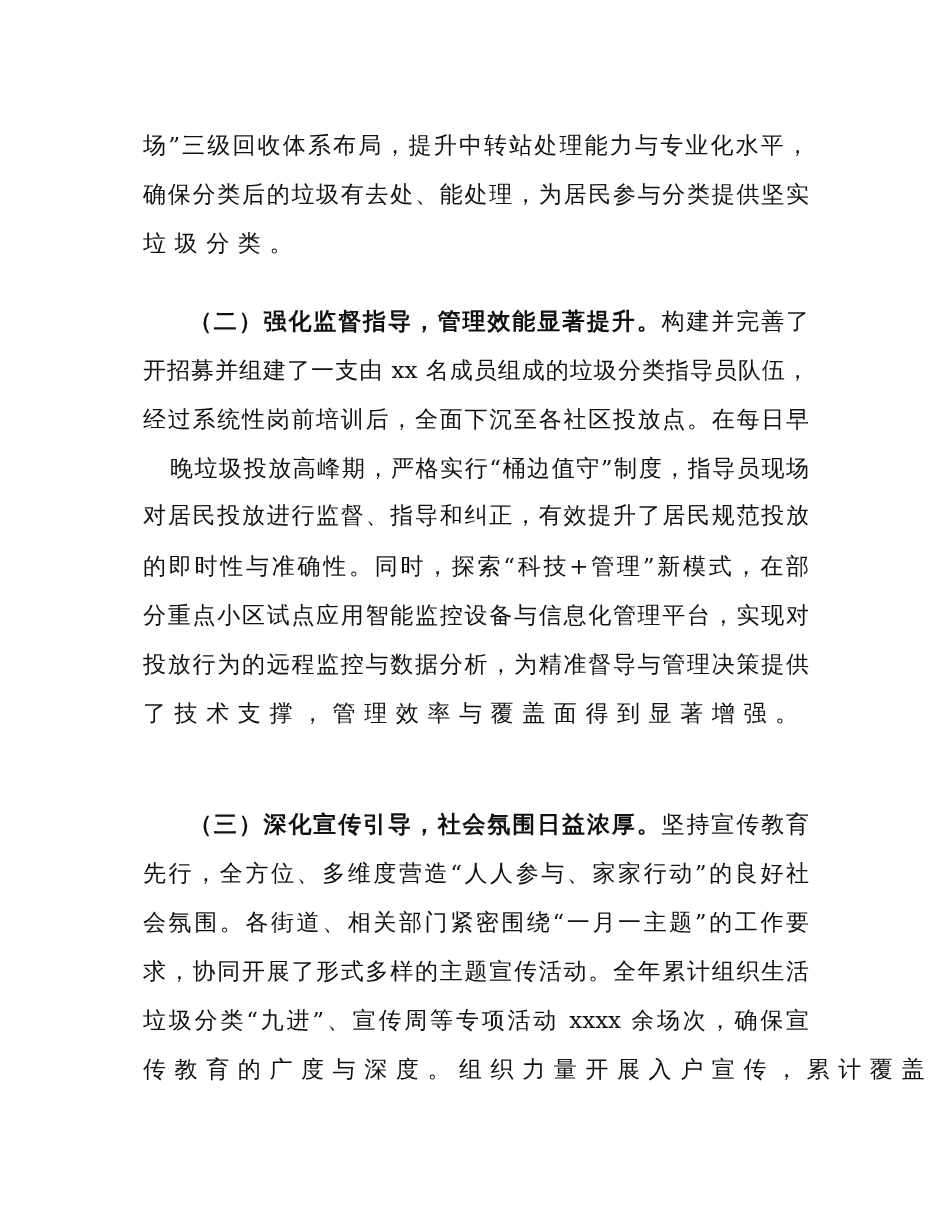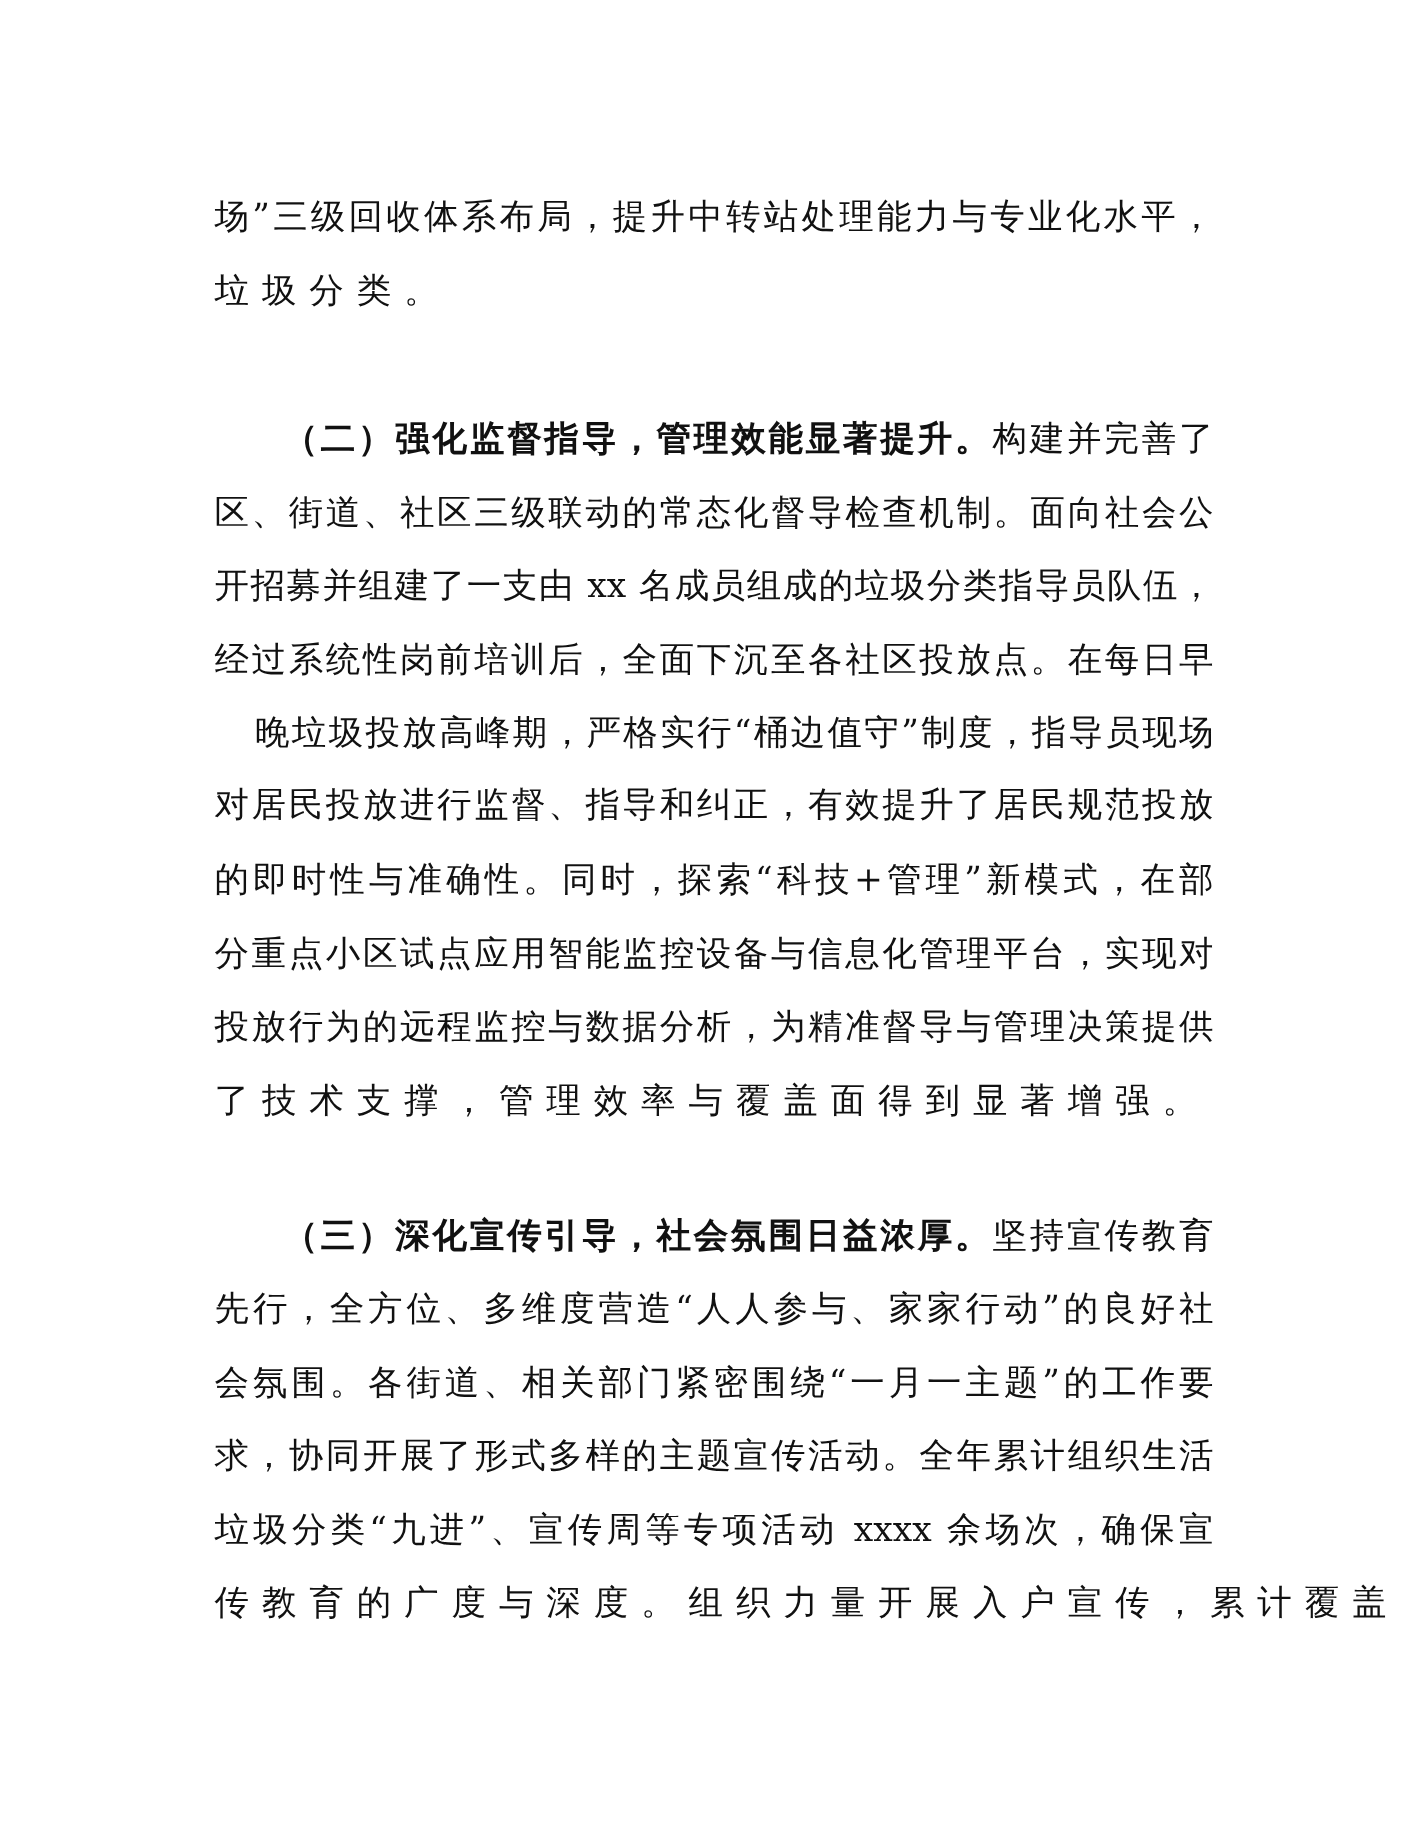--- a/index.html
+++ b/index.html
@@ -44,36 +44,36 @@
     .indent {
       display: inline-block;
       width: 44px;
     }
     .bold {
       font-family: "DejaVu Sans", "Liberation Sans", sans-serif;
       font-weight: bold;
       letter-spacing: 0;
     }
     #p1 { top: 121px; }
-    #p2 { top: 269px; }
+    #p2 { top: 297px; }
     #p3 { top: 800px; }
   </style>
 </head>
 <body>
 
 <div class="page">
 
   <div class="para" id="p1">
     <span class="line" style="letter-spacing: 0px;">场”三级回收体系布局，提升中转站处理能力与专业化水平，</span>
+    <span class="line" style="letter-spacing: 0px;">确保分类后的垃圾有去处、能处理，为居民参与分类提供坚实</span>
     <span class="line last">垃圾分类。</span>
   </div>
 
   <div class="para" id="p2">
     <span class="line" style="letter-spacing: 0px;"><span class="indent"></span><span class="bold">（二）强化监督指导，管理效能显著提升。</span><span>构建并完善了</span></span>
-    <span class="line" style="letter-spacing: 0px;">区、街道、社区三级联动的常态化督导检查机制。面向社会公</span>
     <span class="line" style="letter-spacing: 0px;">开招募并组建了一支由 xx 名成员组成的垃圾分类指导员队伍，</span>
     <span class="line" style="letter-spacing: 0px;">经过系统性岗前培训后，全面下沉至各社区投放点。在每日早</span>
     <span class="line" style="letter-spacing: 0px; margin-left: 27px;">晚垃圾投放高峰期，严格实行“桶边值守”制度，指导员现场</span>
     <span class="line" style="letter-spacing: 0px; font-family: Liberation Mono, monospace;">对居民投放进行监督、指导和纠正，有效提升了居民规范投放</span>
     <span class="line" style="letter-spacing: 0px;">的即时性与准确性。同时，探索“科技+管理”新模式，在部</span>
     <span class="line" style="letter-spacing: 0px;">分重点小区试点应用智能监控设备与信息化管理平台，实现对</span>
     <span class="line" style="letter-spacing: 0px;">投放行为的远程监控与数据分析，为精准督导与管理决策提供</span>
     <span class="line last">了技术支撑，管理效率与覆盖面得到显著增强。</span>
   </div>
 

